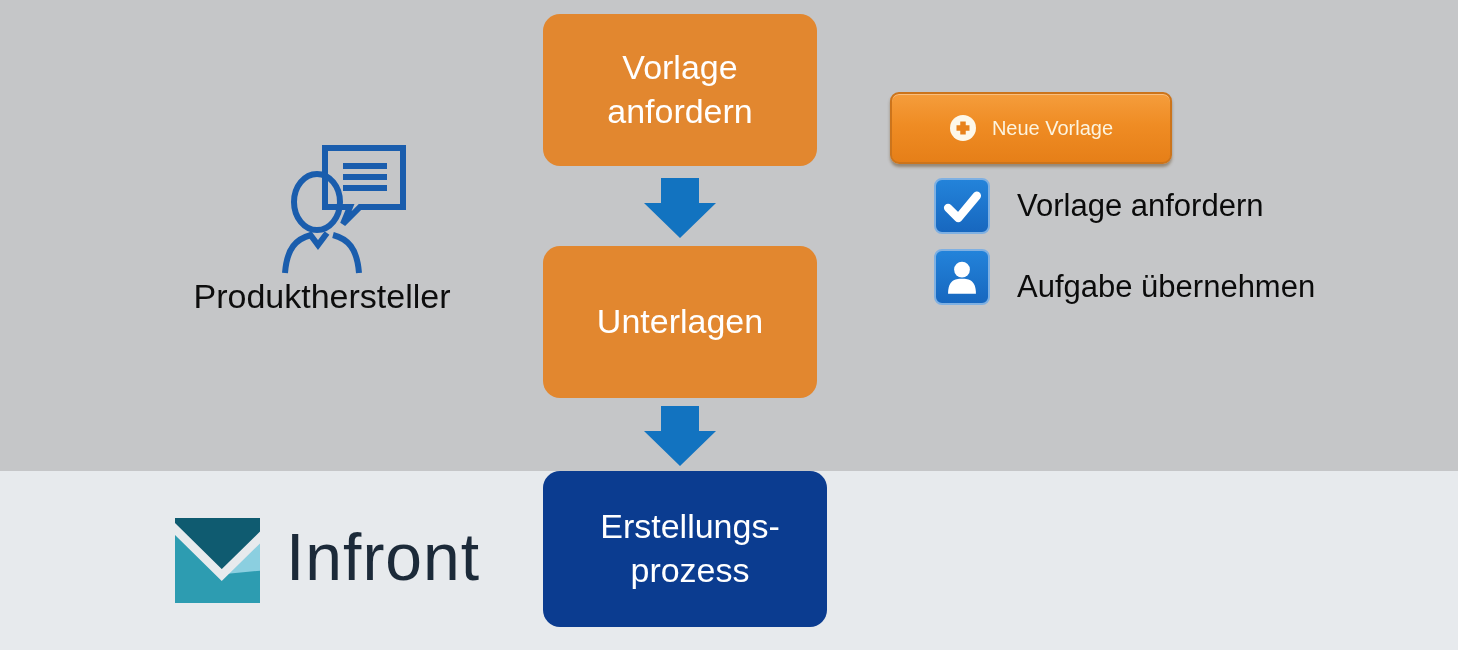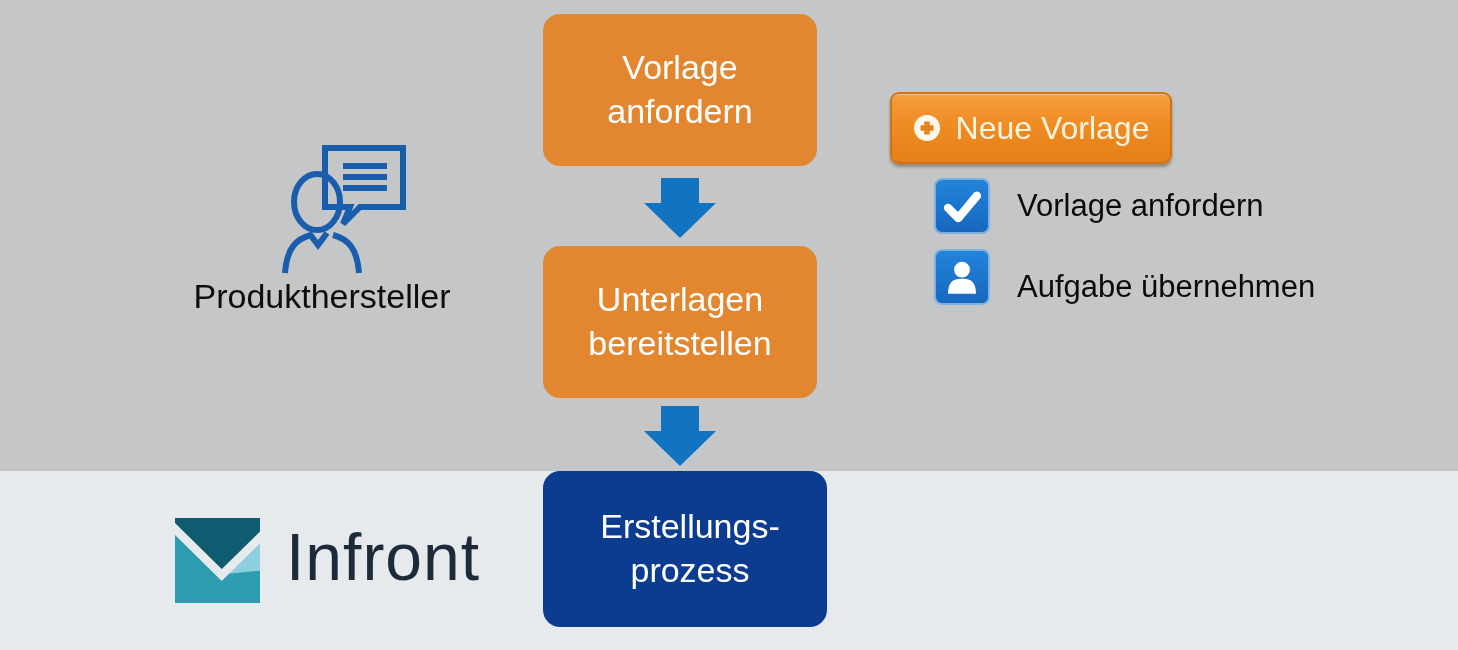--- a/index.html
+++ b/index.html
@@ -33,21 +33,21 @@
     font-size:34px;color:#0D0D0D;text-align:center;
   }
 
   
   .nv-button{
     position:absolute;left:890px;top:92px;width:282px;height:72px;
     box-sizing:border-box;border:2px solid #CC741B;border-radius:9px;
     background:linear-gradient(180deg,#F59D3C 0%,#EF8C24 45%,#E67F18 100%);
     box-shadow:0 3px 3px rgba(90,60,20,.45), inset 0 1px 0 rgba(255,255,255,.35);
     display:flex;align-items:center;justify-content:center;gap:15px;
-    font-size:32px;color:#FCF4DF;cursor:pointer;
+    font-size:20px;color:#FCF4DF;cursor:pointer;
   }
   .legend-row{
     position:absolute;left:890px;height:58px;
     display:flex;align-items:center;gap:27px;padding-left:44px;
   }
   .legend-row-1{top:177px;}
   .legend-row-2{top:247px;align-items:flex-end;}
   .legend-square{
     width:56px;height:56px;box-sizing:border-box;flex:0 0 auto;
     border:2px solid #7FB0E2;border-radius:8px;
@@ -87,21 +87,20 @@
   <span>Vorlage</span>
   <span>anfordern</span>
 </div>
 
 <svg class="arrow arrow-1" width="72" height="60" viewBox="0 0 72 60">
   <polygon points="17,0 55,0 55,25 72,25 36,60 0,25 17,25" fill="#1273C0"></polygon>
 </svg>
 
 <div class="flow-box box-orange box-2">
   <span>Unterlagen</span>
-  <span>bereitstellen</span>
 </div>
 
 <svg class="arrow arrow-2" width="72" height="60" viewBox="0 0 72 60">
   <polygon points="17,0 55,0 55,25 72,25 36,60 0,25 17,25" fill="#1273C0"></polygon>
 </svg>
 
 <div class="flow-box box-blue box-3">
   <span>Erstellungs-</span>
   <span>prozess</span>
 </div>

